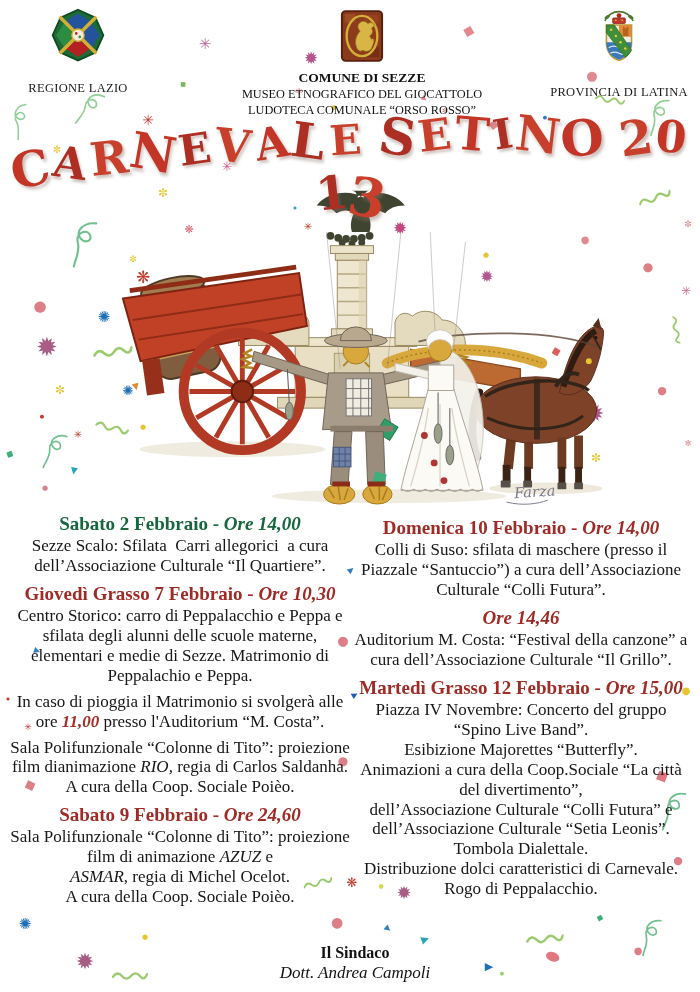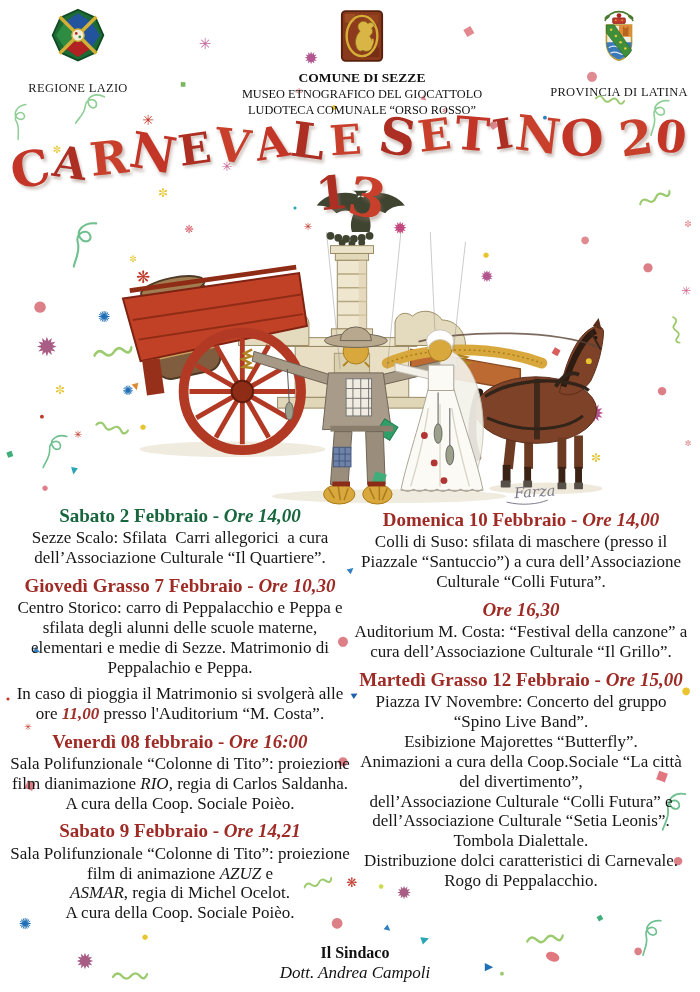--- a/index.html
+++ b/index.html
@@ -19,21 +19,21 @@
   .tl{display:inline-block;margin:0 1px;font-family:"DejaVu Serif",serif;font-weight:700;
       text-shadow:2px 3px 3px rgba(140,115,105,.45);}
   
   .illus{position:absolute;left:95px;top:183px;width:510px;height:323px;z-index:2;}
   
   .col{position:absolute;top:505px;width:340px;z-index:4;}
   .col-left{left:10px;}
   .col-right{left:352px;top:509px;width:338px;}
   .event{margin-bottom:6px;}
   .ev-h{margin:7px 0 2px;font-size:19px;font-weight:700;text-align:center;line-height:1.12;}
-  .event:first-child .ev-h{margin-top:0;}
+  .event:first-child .ev-h{margin-top:8px;}
   .green{color:#17663D;}
   .red{color:#9E2B25;}
   .ti{font-style:italic;}
   .ev-b{margin:0;text-align:center;font-size:17px;line-height:1.17;white-space:pre-wrap;color:#161616;}
   .it{font-style:italic;}
   .red-bi{color:#A0302A;font-weight:700;font-style:italic;}
   
   .footer{position:absolute;left:250px;top:944px;width:210px;text-align:center;z-index:4;}
   .sindaco{font-size:16px;font-weight:700;color:#111;}
   .sindaco-name{font-size:17px;font-style:italic;color:#111;margin-top:1px;}
@@ -364,39 +364,38 @@
       <p class="ev-b"><span>Sezze Scalo: Sfilata  Carri allegorici  a cura dell’Associazione Culturale “Il Quartiere”.</span></p>
     </div>
     <div class="event">
       <h3 class="ev-h red"><span>Giovedì Grasso 7 Febbraio - </span><span class="ti">Ore 10,30</span></h3>
       <p class="ev-b"><span>Centro Storico: carro di Peppalacchio e Peppa e sfilata degli alunni delle scuole materne, elementari e medie di Sezze. Matrimonio di Peppalachio e Peppa.</span></p>
     </div>
     <div class="event">
       <p class="ev-b" style="margin-top:0"><span>In caso di pioggia il Matrimonio si svolgerà alle ore </span><span class="red-bi">11,00</span><span> presso l'Auditorium “M. Costa”.</span></p>
     </div>
     <div class="event">
-      <h3 class="ev-h red"><span>Venerdì 08 febbraio - </span><span class="ti">Ore 16:00</span></h3>
       <p class="ev-b"><span>Sala Polifunzionale “Colonne di Tito”: proiezione film dianimazione </span><span class="it">RIO,</span><span> regia di Carlos Saldanha.
 A cura della Coop. Sociale Poièo.</span></p>
     </div>
     <div class="event">
-      <h3 class="ev-h red"><span>Sabato 9 Febbraio - </span><span class="ti">Ore 14,21</span></h3>
+      <h3 class="ev-h red"><span>Sabato 9 Febbraio - </span><span class="ti">Ore 24,60</span></h3>
       <p class="ev-b"><span>Sala Polifunzionale “Colonne di Tito”: proiezione film di animazione </span><span class="it">AZUZ</span><span> e
 </span><span class="it">ASMAR</span><span>, regia di Michel Ocelot.
 A cura della Coop. Sociale Poièo.</span></p>
     </div>
   </div>
 
   <div class="col col-right">
     <div class="event">
       <h3 class="ev-h red"><span>Domenica 10 Febbraio - </span><span class="ti">Ore 14,00</span></h3>
       <p class="ev-b"><span>Colli di Suso: sfilata di maschere (presso il Piazzale “Santuccio”) a cura dell’Associazione Culturale “Colli Futura”.</span></p>
     </div>
     <div class="event">
-      <h3 class="ev-h red"><span class="ti">Ore 16,30</span></h3>
+      <h3 class="ev-h red"><span class="ti">Ore 14,46</span></h3>
       <p class="ev-b"><span>Auditorium M. Costa: “Festival della canzone” a cura dell’Associazione Culturale “Il Grillo”.</span></p>
     </div>
     <div class="event">
       <h3 class="ev-h red"><span>Martedì Grasso 12 Febbraio - </span><span class="ti">Ore 15,00</span></h3>
       <p class="ev-b"><span>Piazza IV Novembre: Concerto del gruppo “Spino Live Band”.
 Esibizione Majorettes “Butterfly”.
 Animazioni a cura della Coop.Sociale “La città del divertimento”,
 dell’Associazione Culturale “Colli Futura” e dell’Associazione Culturale “Setia Leonis”.
 Tombola Dialettale.
 Distribuzione dolci caratteristici di Carnevale.

